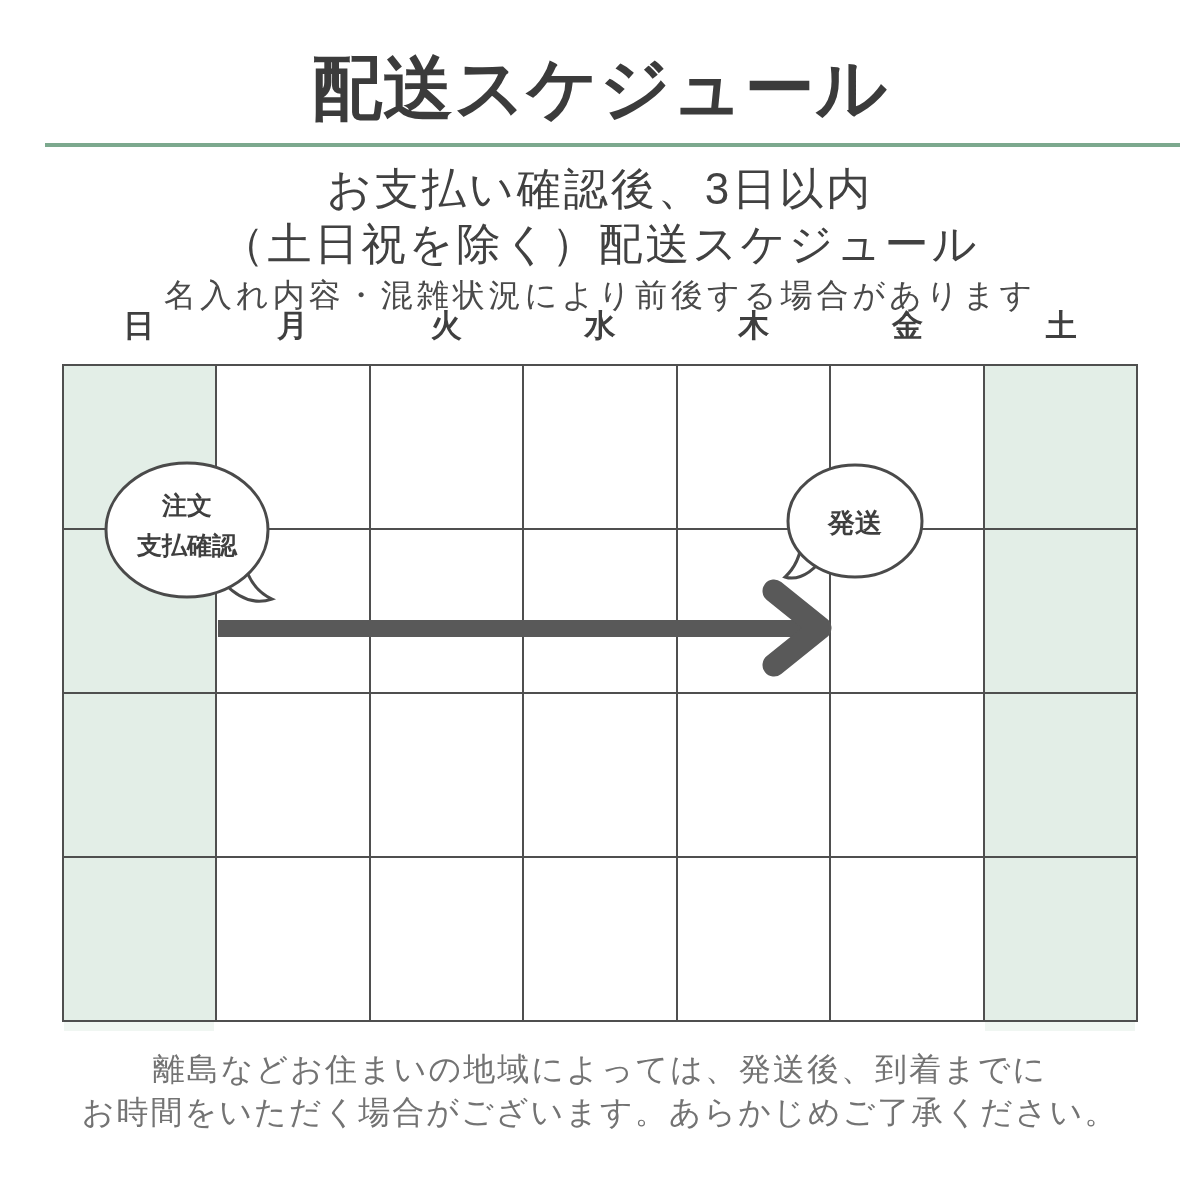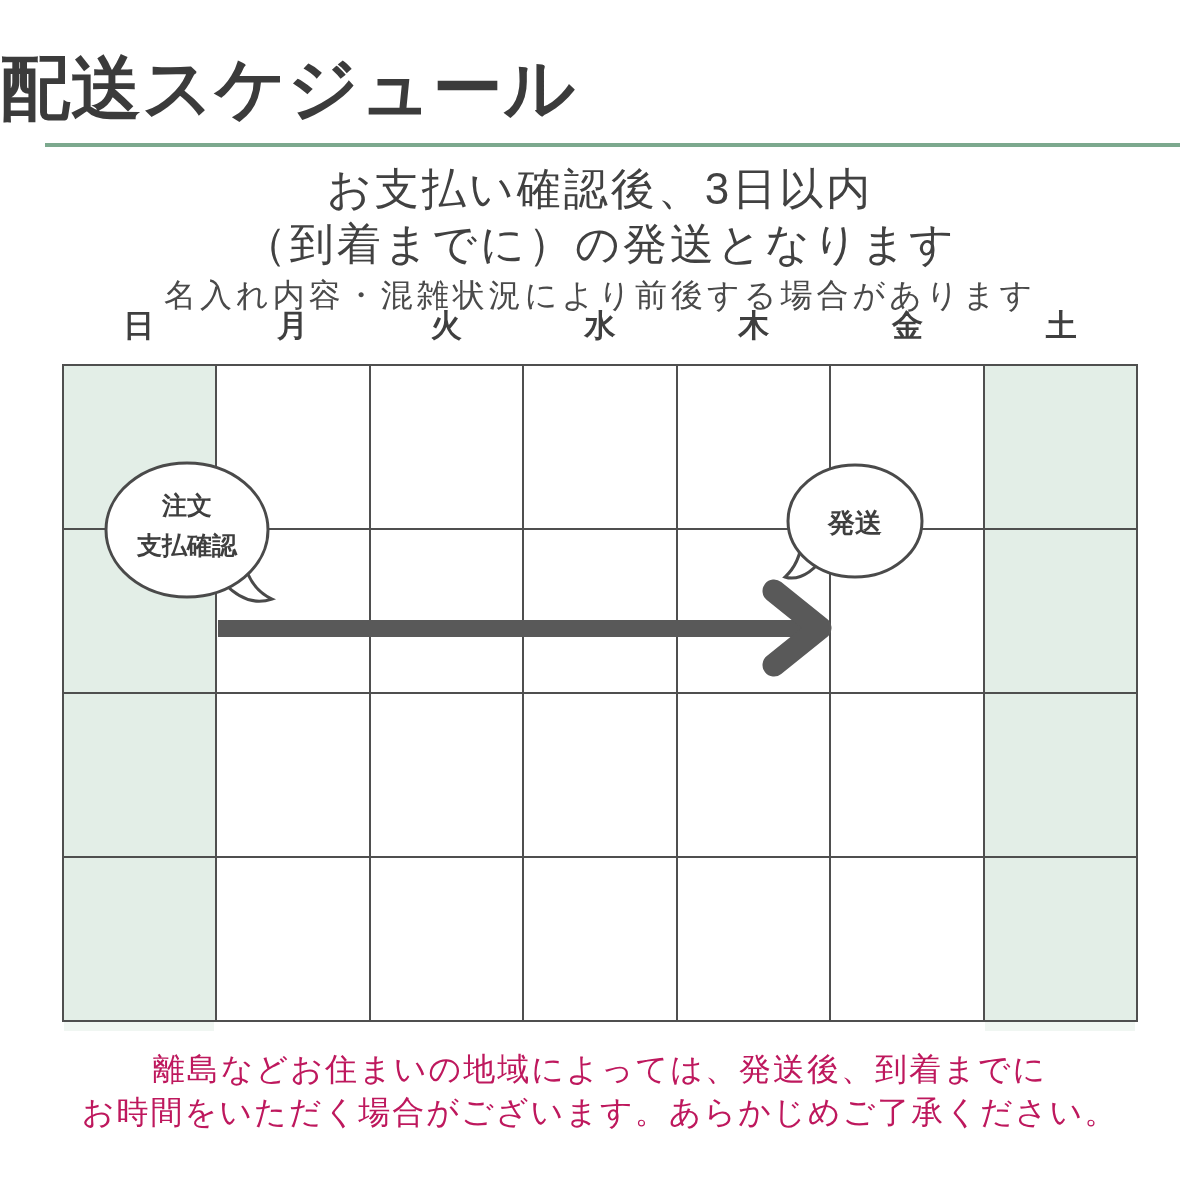--- a/index.html
+++ b/index.html
@@ -9,21 +9,21 @@
     --cell-green:#e3eee7;
     --arrow:#595959;
   }
   *{margin:0;padding:0;box-sizing:border-box;}
   html,body{background:#fff;}
   body{font-family:"Liberation Sans","DejaVu Sans",sans-serif;color:var(--ink);}
   .canvas{position:relative;width:1200px;height:1200px;background:#fff;overflow:hidden;}
 
   .page-title{
     position:absolute;top:50px;left:0;width:1200px;
-    font-size:70px;font-weight:700;color:#3b3b3b;
+    text-align:center;font-size:70px;font-weight:700;color:#3b3b3b;
     letter-spacing:1px;line-height:1.1;
   }
   .divider{
     position:absolute;top:143px;left:45px;width:1135px;height:4px;
     background:var(--green);
   }
   .subtitle{position:absolute;left:0;width:1200px;text-align:center;
     font-size:44px;font-weight:500;color:#414141;letter-spacing:3px;line-height:1.1;}
   .subtitle.l1{top:165px;}
   .subtitle.l2{top:220px;}
@@ -66,36 +66,36 @@
     z-index:3;pointer-events:none;
   }
   .bubble-shape{fill:#ffffff;stroke:#4a4a4a;stroke-width:3px;}
   .bubble-text{fill:var(--ink);font-weight:700;text-anchor:middle;
     font-family:"Liberation Sans","DejaVu Sans",sans-serif;}
   .bubble-text.small{font-size:25px;}
   .bubble-text.big{font-size:27px;}
 
   .footer{
     position:absolute;left:0;width:1200px;text-align:center;
-    font-size:32px;font-weight:400;color:#be185d;letter-spacing:2px;
+    font-size:32px;font-weight:400;color:#737373;letter-spacing:2px;
   }
   .footer.l1{top:1048px;}
   .footer.l2{top:1091px;}
 </style>
 </head>
 <body>
 
 <div class="canvas">
 
   <h1 class="page-title">配送スケジュール</h1>
 
   <div class="divider"></div>
 
   <div class="subtitle l1">お支払い確認後、3日以内</div>
-  <div class="subtitle l2">（到着までに）の発送となります</div>
+  <div class="subtitle l2">（土日祝を除く）配送スケジュール</div>
 
   <div class="note">名入れ内容・混雑状況により前後する場合があります</div>
 
   <div class="day-row">
     <span class="day">日</span>
     <span class="day">月</span>
     <span class="day">火</span>
     <span class="day">水</span>
     <span class="day">木</span>
     <span class="day">金</span>

